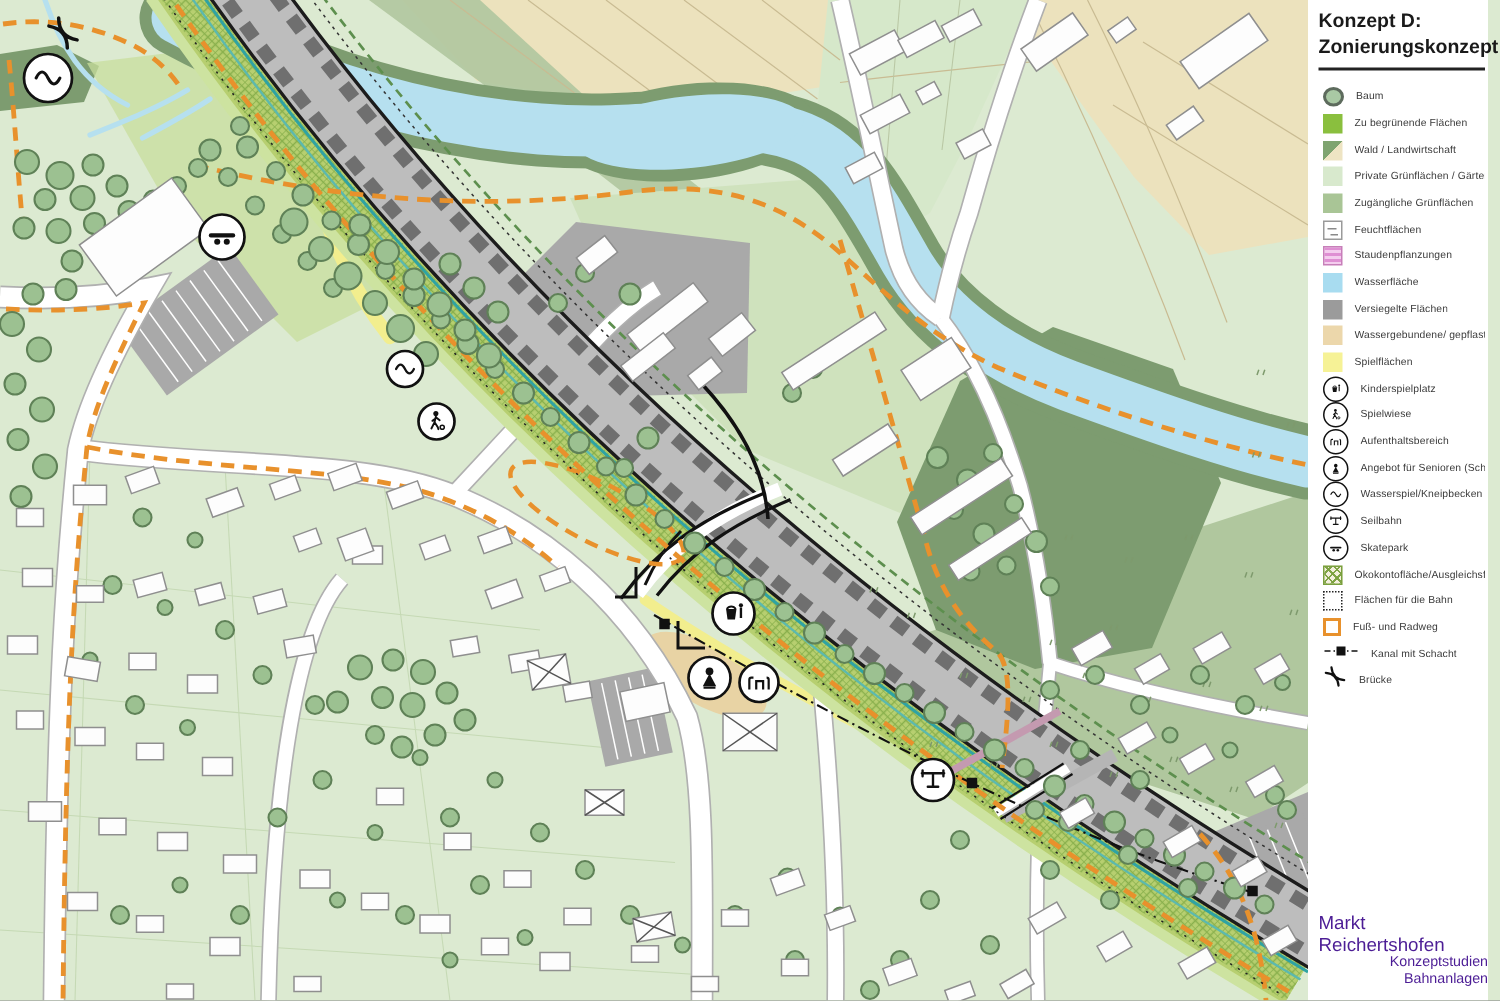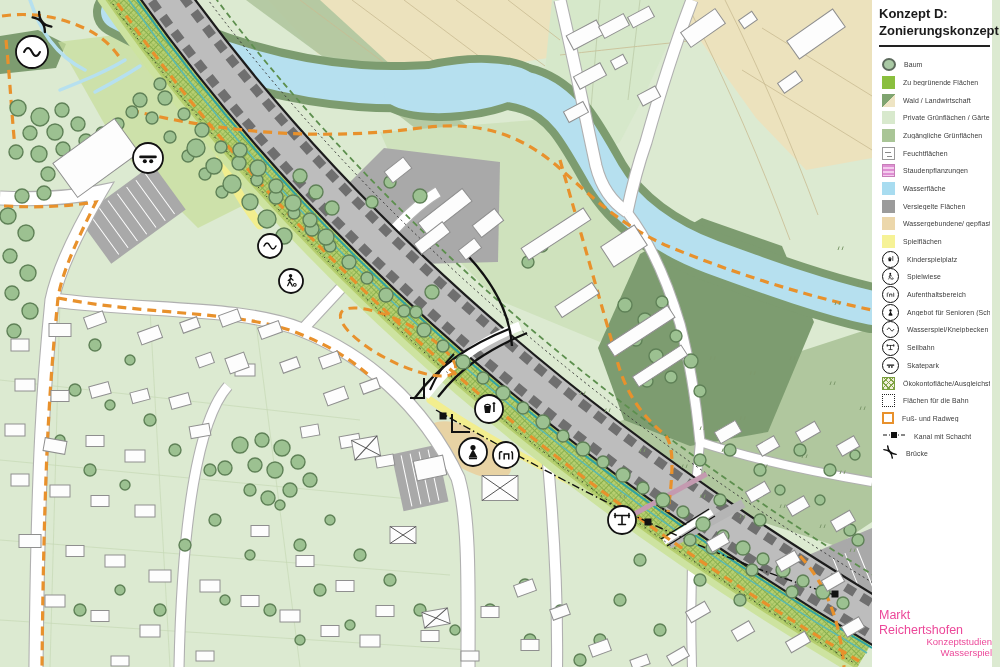--- a/index.html
+++ b/index.html
@@ -13,21 +13,21 @@
   .sw{width:13px;height:13px;box-sizing:border-box;}
   .sw-circle{width:14px;height:13px;border-radius:50%;background:#a9c9a4;border:2px solid #5d6b5d;}
   .sw-split{background:linear-gradient(to bottom right,#7fa470 0 50%,#eee4c3 50% 100%);}
   .sw-feucht{background:linear-gradient(#8a8a8a,#8a8a8a) 2px 4px/6px 1px no-repeat,linear-gradient(#8a8a8a,#8a8a8a) 4px 8px/5px 1px no-repeat,#fff;border:1px solid #9a9a9a;}
   .sw-stripes{background:repeating-linear-gradient(180deg,#df8fd3 0 2px,#f4cdee 2px 4px);border:1px solid #c77fb9;}
   .sw-hatch{background-color:#f3efdc;background-image:repeating-linear-gradient(45deg,rgba(122,160,62,.95) 0 1px,transparent 1px 4px),repeating-linear-gradient(-45deg,rgba(122,160,62,.95) 0 1px,transparent 1px 4px);border:1px solid #7aa03e;}
   .sw-dotted{border:1.5px dotted #222;background:#fff;}
   .sw-dashed{width:12px;height:12px;border:2.4px dashed #e8912c;background:transparent;}
   .icon-circle{width:15px;height:15px;border:1.6px solid #111;border-radius:50%;background:#fff;display:flex;align-items:center;justify-content:center;}
   .lg-label{font-size:6.9px;color:#3a3a3a;white-space:nowrap;overflow:hidden;letter-spacing:.1px;}
-  #lg-footer{position:absolute;left:7px;bottom:8px;color:#ec4899;line-height:1.15;}
+  #lg-footer{position:absolute;left:7px;bottom:8px;color:#4c1d95;line-height:1.15;}
   .f1{font-size:12.5px;}
   .f2{font-size:9.5px;text-align:right;}
 </style>
 </head>
 <body>
 
 <svg id="icon-defs" width="0" height="0" style="position:absolute" aria-hidden="true">
   <defs>
     <pattern id="hatch" width="7" height="7" patternUnits="userSpaceOnUse" patternTransform="rotate(45)">
       <path d="M0,0 H7 M0,3.5 H7 M0,0 V7 M3.5,0 V7" stroke="#7da843" stroke-width="1" opacity="0.8"></path>
@@ -891,16 +891,16 @@
               <g transform="rotate(-45 12 12)">
                 <use href="#sym-bridge"></use>
               </g>
             </svg></span>
           <span class="lg-label">Brücke</span>
         </div>
       </div>
     <div id="lg-footer">
       <div class="f1">Markt Reichertshofen</div>
       <div class="f2">Konzeptstudien</div>
-      <div class="f2">Wasserspiel</div>
+      <div class="f2">Bahnanlagen</div>
     </div>
   </aside>
 </div>
 
 </body></html>

